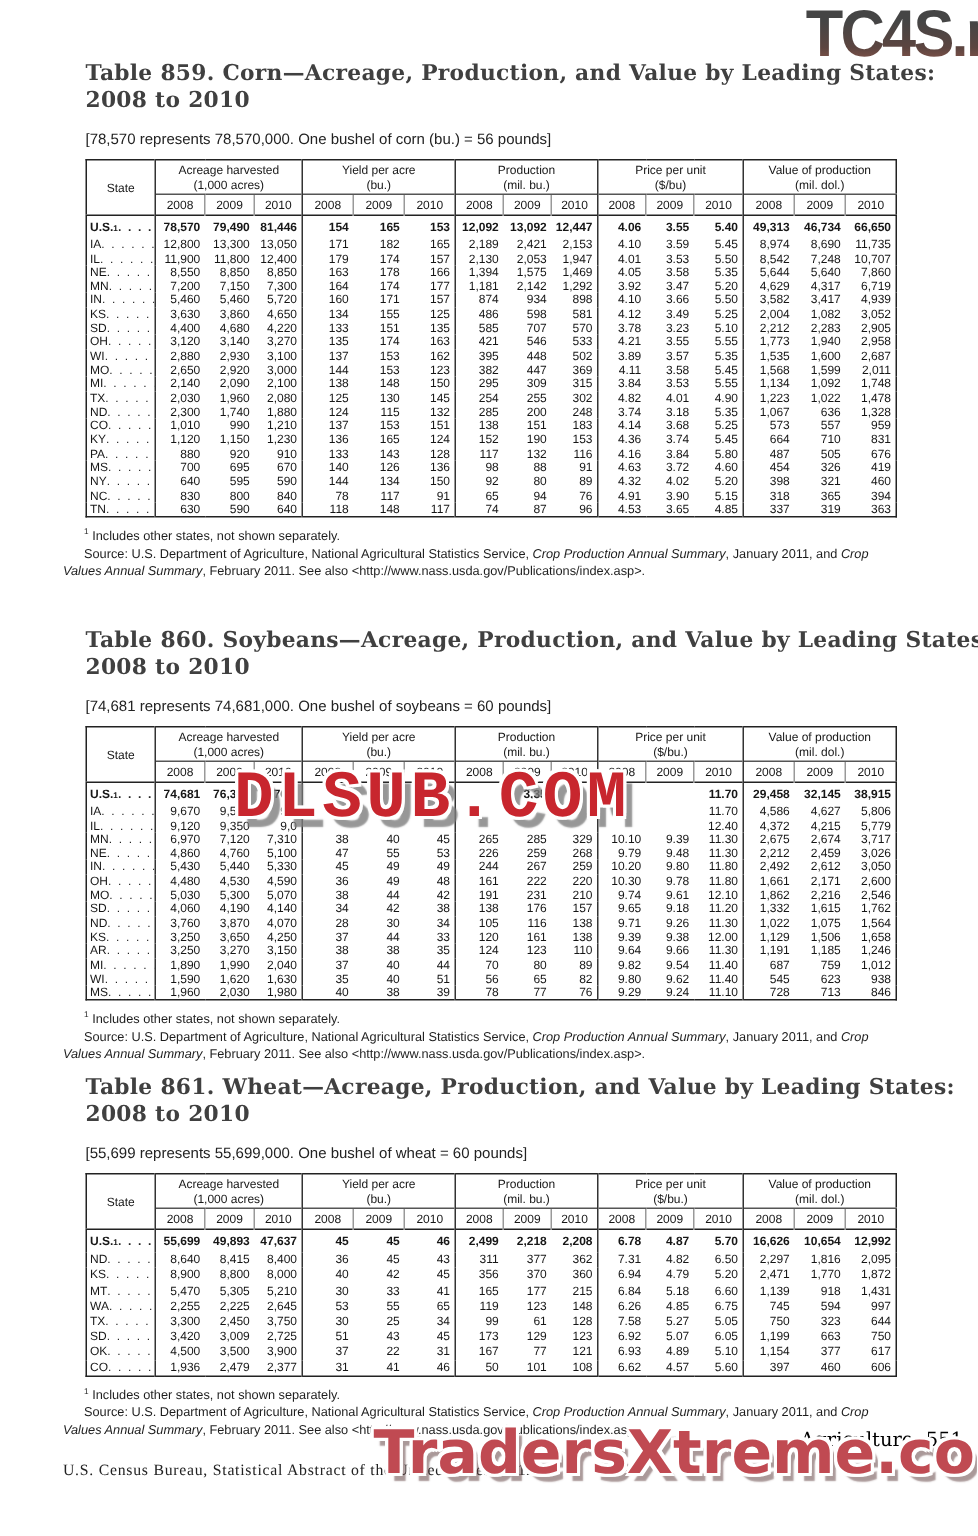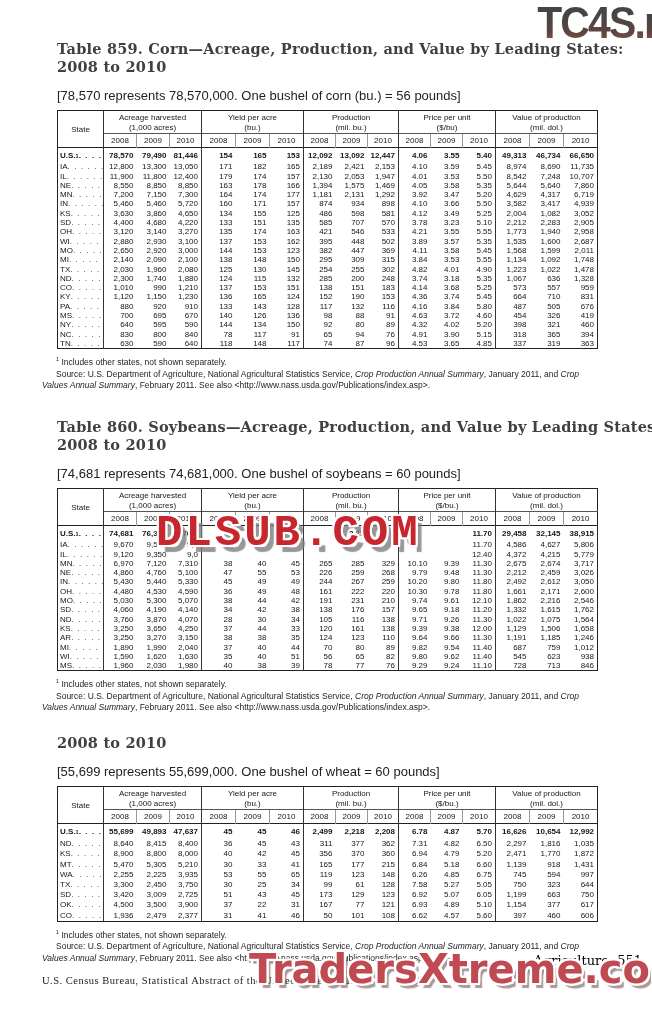--- a/index.html
+++ b/index.html
@@ -1,21 +1,21 @@
 <!DOCTYPE html>
 <html><head>
 <meta charset="utf-8">
 <style>
   html,body{margin:0;padding:0;background:#888;}
   .page{position:relative;width:652px;height:1024px;background:#ffffff;margin:0 auto;
         font-family:"Liberation Sans",sans-serif;color:#161616;overflow:hidden;padding-left:45px;}
   .tblock{position:absolute;left:57px;width:540px;}
   .ttl{margin:0;font-family:"DejaVu Serif",serif;font-weight:bold;font-size:14.5px;
        line-height:18px;letter-spacing:.2px;color:#404040;white-space:nowrap;}
-  .bnote{margin:12px 0 0 0;font-size:13px;color:#222;}
+  .bnote{margin:12px 0 0 0;font-size:10px;color:#222;}
   table{border-collapse:collapse;table-layout:fixed;width:540px;margin-top:7px;
         border:1.3px solid #222;}
   th{font-weight:normal;padding:0;}
   .h1 th{font-size:8px;line-height:9.5px;padding:2px 0 1px 0;text-align:center;vertical-align:middle;}
   .h2 th{font-size:8px;height:13px;text-align:center;border-top:.8px solid #555;
          border-left:.7px solid #999;}
   th.state,td.state{border-left:none !important;}
   th.g,td.g{border-left:1px solid #333 !important;}
   thead{border-bottom:1.3px solid #222;}
   td{font-size:8px;height:9.3px;line-height:9.3px;text-align:right;padding:0 3px 0 0;
@@ -226,21 +226,21 @@
                 <span class="dots"></span>
               </div>
             </td>
             <td class="g">7,200</td>
             <td>7,150</td>
             <td>7,300</td>
             <td class="g">164</td>
             <td>174</td>
             <td>177</td>
             <td class="g">1,181</td>
-            <td>2,131</td>
+            <td>2,142</td>
             <td>1,292</td>
             <td class="g">3.92</td>
             <td>3.47</td>
             <td>5.20</td>
             <td class="g">4,629</td>
             <td>4,317</td>
             <td>6,719</td>
           </tr>
           <tr>
             <td class="state">
@@ -1033,21 +1033,21 @@
       </table>
     <div class="notes">
         <p class="fn"><sup>1</sup> Includes other states, not shown separately.</p>
         <p class="src"><span>Source: U.S. Department of Agriculture, National Agricultural Statistics Service, </span><span style="font-style: italic;">Crop Production Annual Summary</span><span>, January 2011, and </span><span style="font-style: italic;">Crop Values Annual Summary</span><span>, February 2011. See also &lt;http://www.nass.usda.gov/Publications/index.asp&gt;.</span></p>
       </div>
   </section>
 
   <div class="wm-mid">DLSUB.COM</div>
 
   <section class="tblock t861" style="top:716px">
-    <h2 class="ttl"><br><span>2008 to 2010</span></h2>
+    <h2 class="ttl"><span>Table 861. Wheat—Acreage, Production, and Value by Leading States:</span><br><span>2008 to 2010</span></h2>
     <p class="bnote">[55,699 represents 55,699,000. One bushel of wheat = 60 pounds]</p>
     <table>
         <colgroup>
           <col style="width: 46px;">
           <col style="width: 33px;">
           <col style="width: 33px;">
           <col style="width: 32px;">
           <col style="width: 34px;">
           <col style="width: 34px;">
           <col style="width: 34px;">
@@ -1142,21 +1142,21 @@
             <td>45</td>
             <td>43</td>
             <td class="g">311</td>
             <td>377</td>
             <td>362</td>
             <td class="g">7.31</td>
             <td>4.82</td>
             <td>6.50</td>
             <td class="g">2,297</td>
             <td>1,816</td>
-            <td>1,035</td>
+            <td>2,095</td>
           </tr>
           <tr>
             <td class="state">
               <div class="sw">
                 <span>KS</span>
                 <span class="dots"></span>
               </div>
             </td>
             <td class="g">8,900</td>
             <td>8,800</td>
@@ -1199,21 +1199,21 @@
           </tr>
           <tr>
             <td class="state">
               <div class="sw">
                 <span>WA</span>
                 <span class="dots"></span>
               </div>
             </td>
             <td class="g">2,255</td>
             <td>2,225</td>
-            <td>3,935</td>
+            <td>2,645</td>
             <td class="g">53</td>
             <td>55</td>
             <td>65</td>
             <td class="g">119</td>
             <td>123</td>
             <td>148</td>
             <td class="g">6.26</td>
             <td>4.85</td>
             <td>6.75</td>
             <td class="g">745</td>

